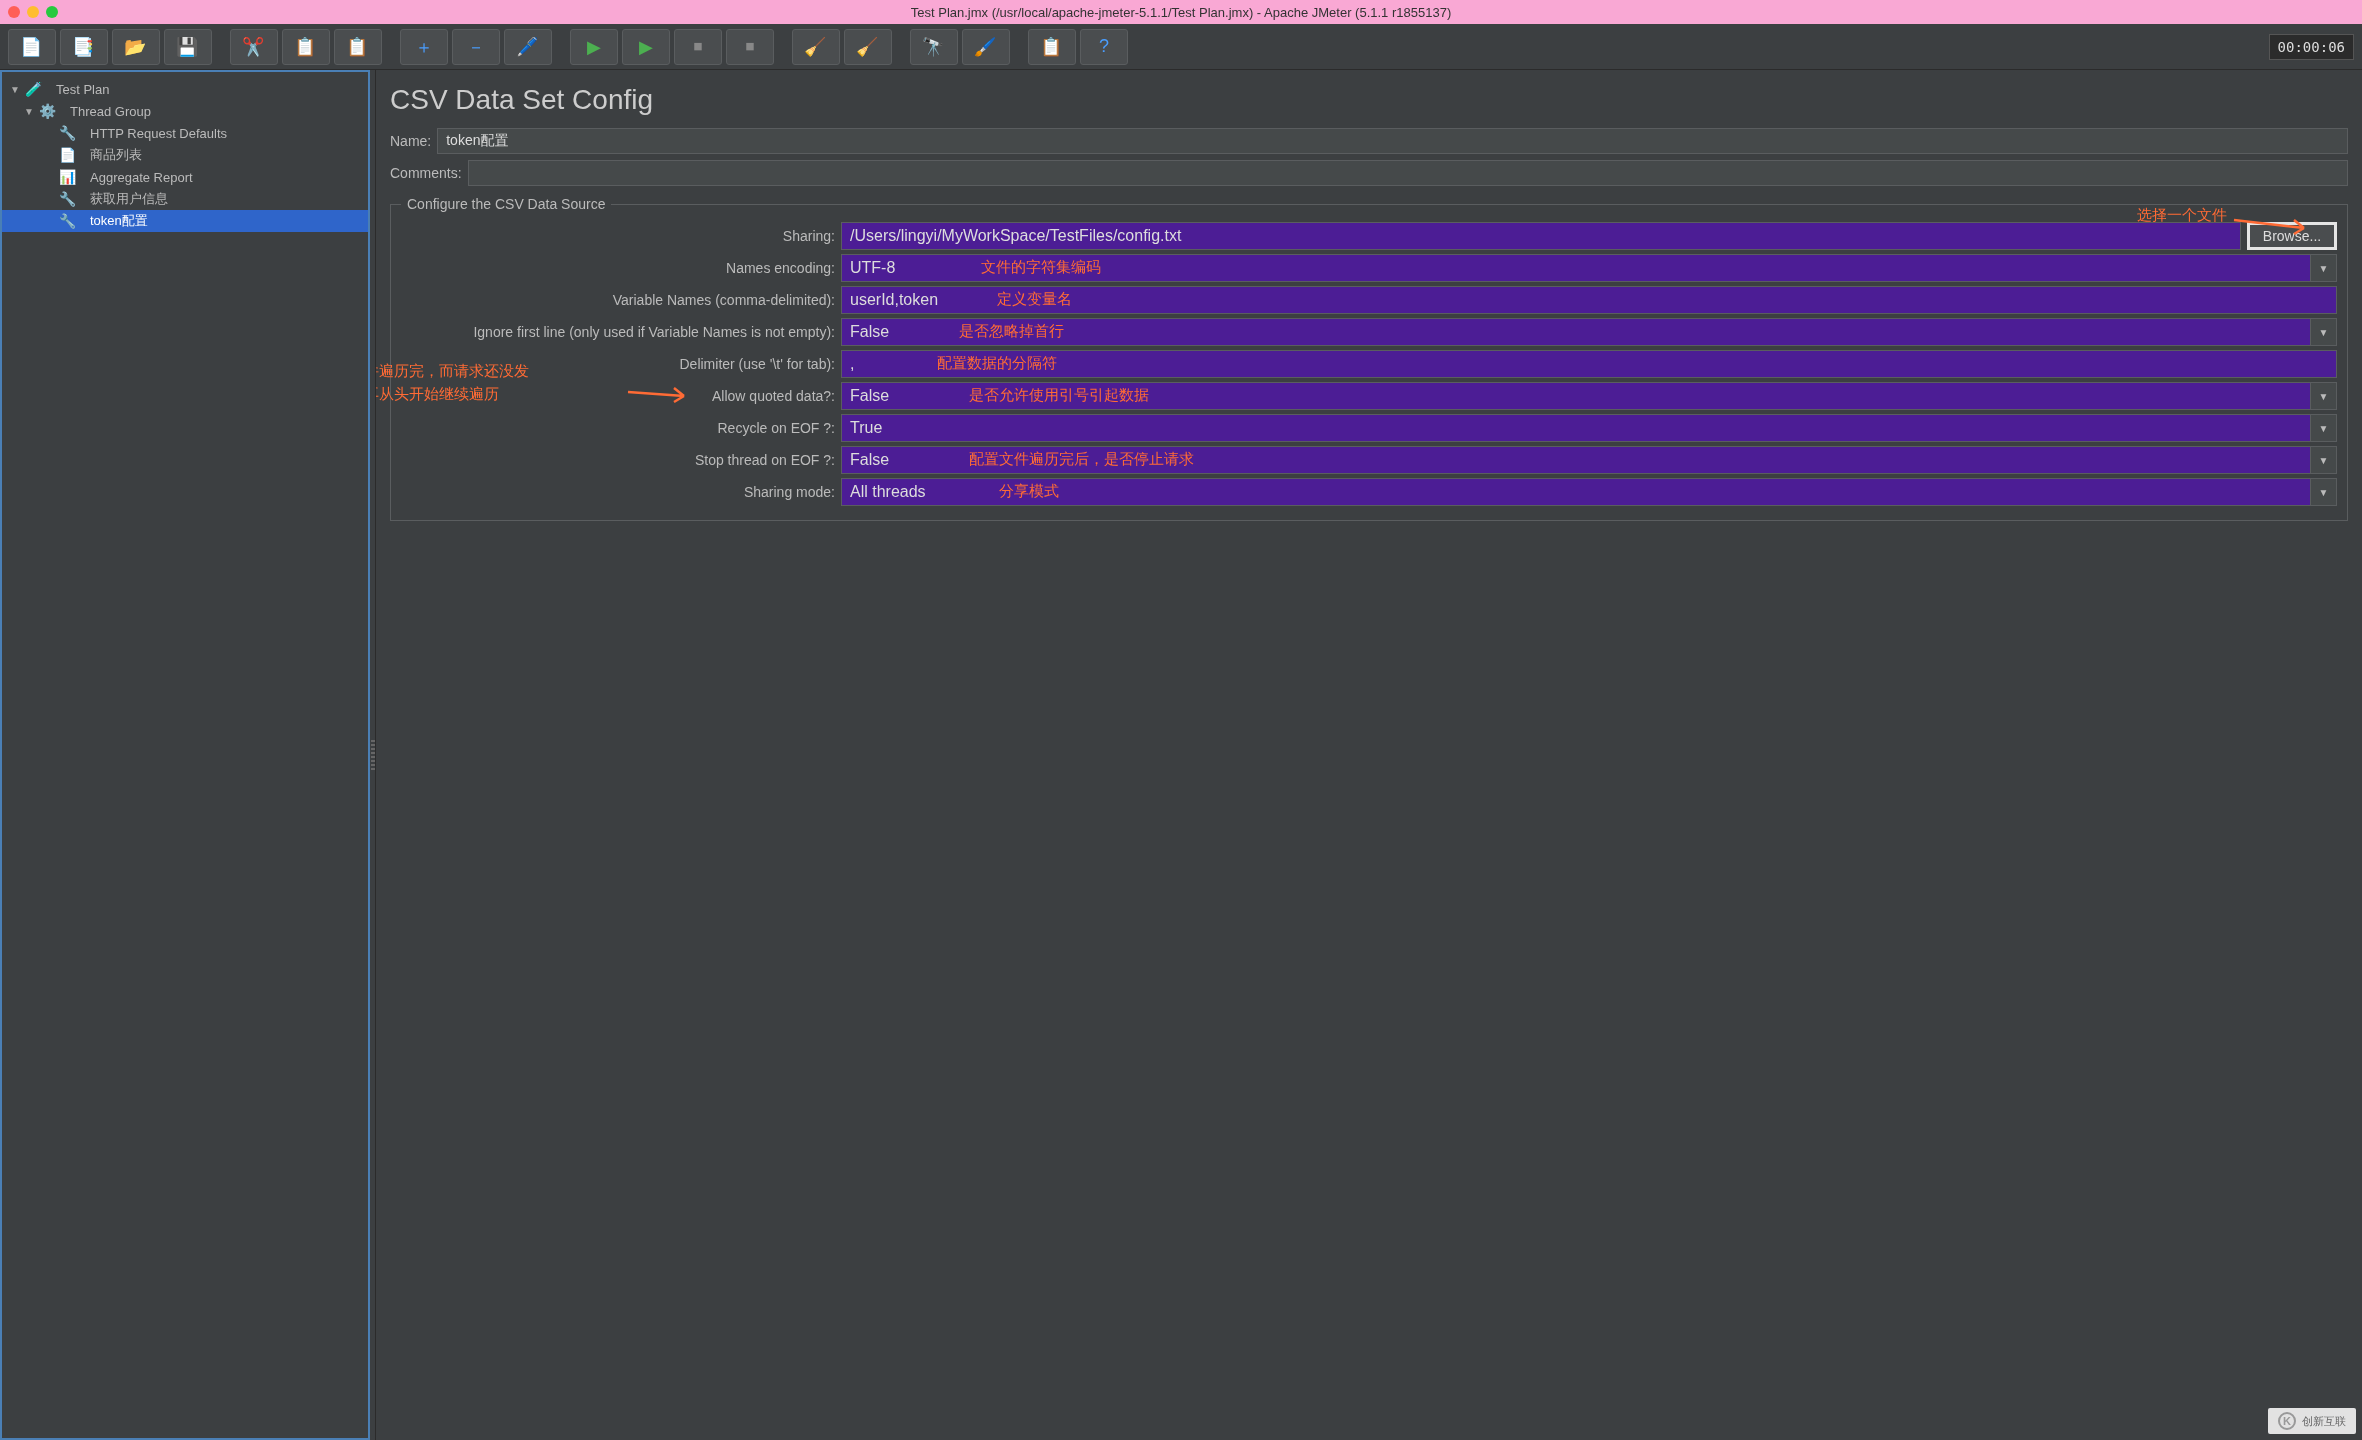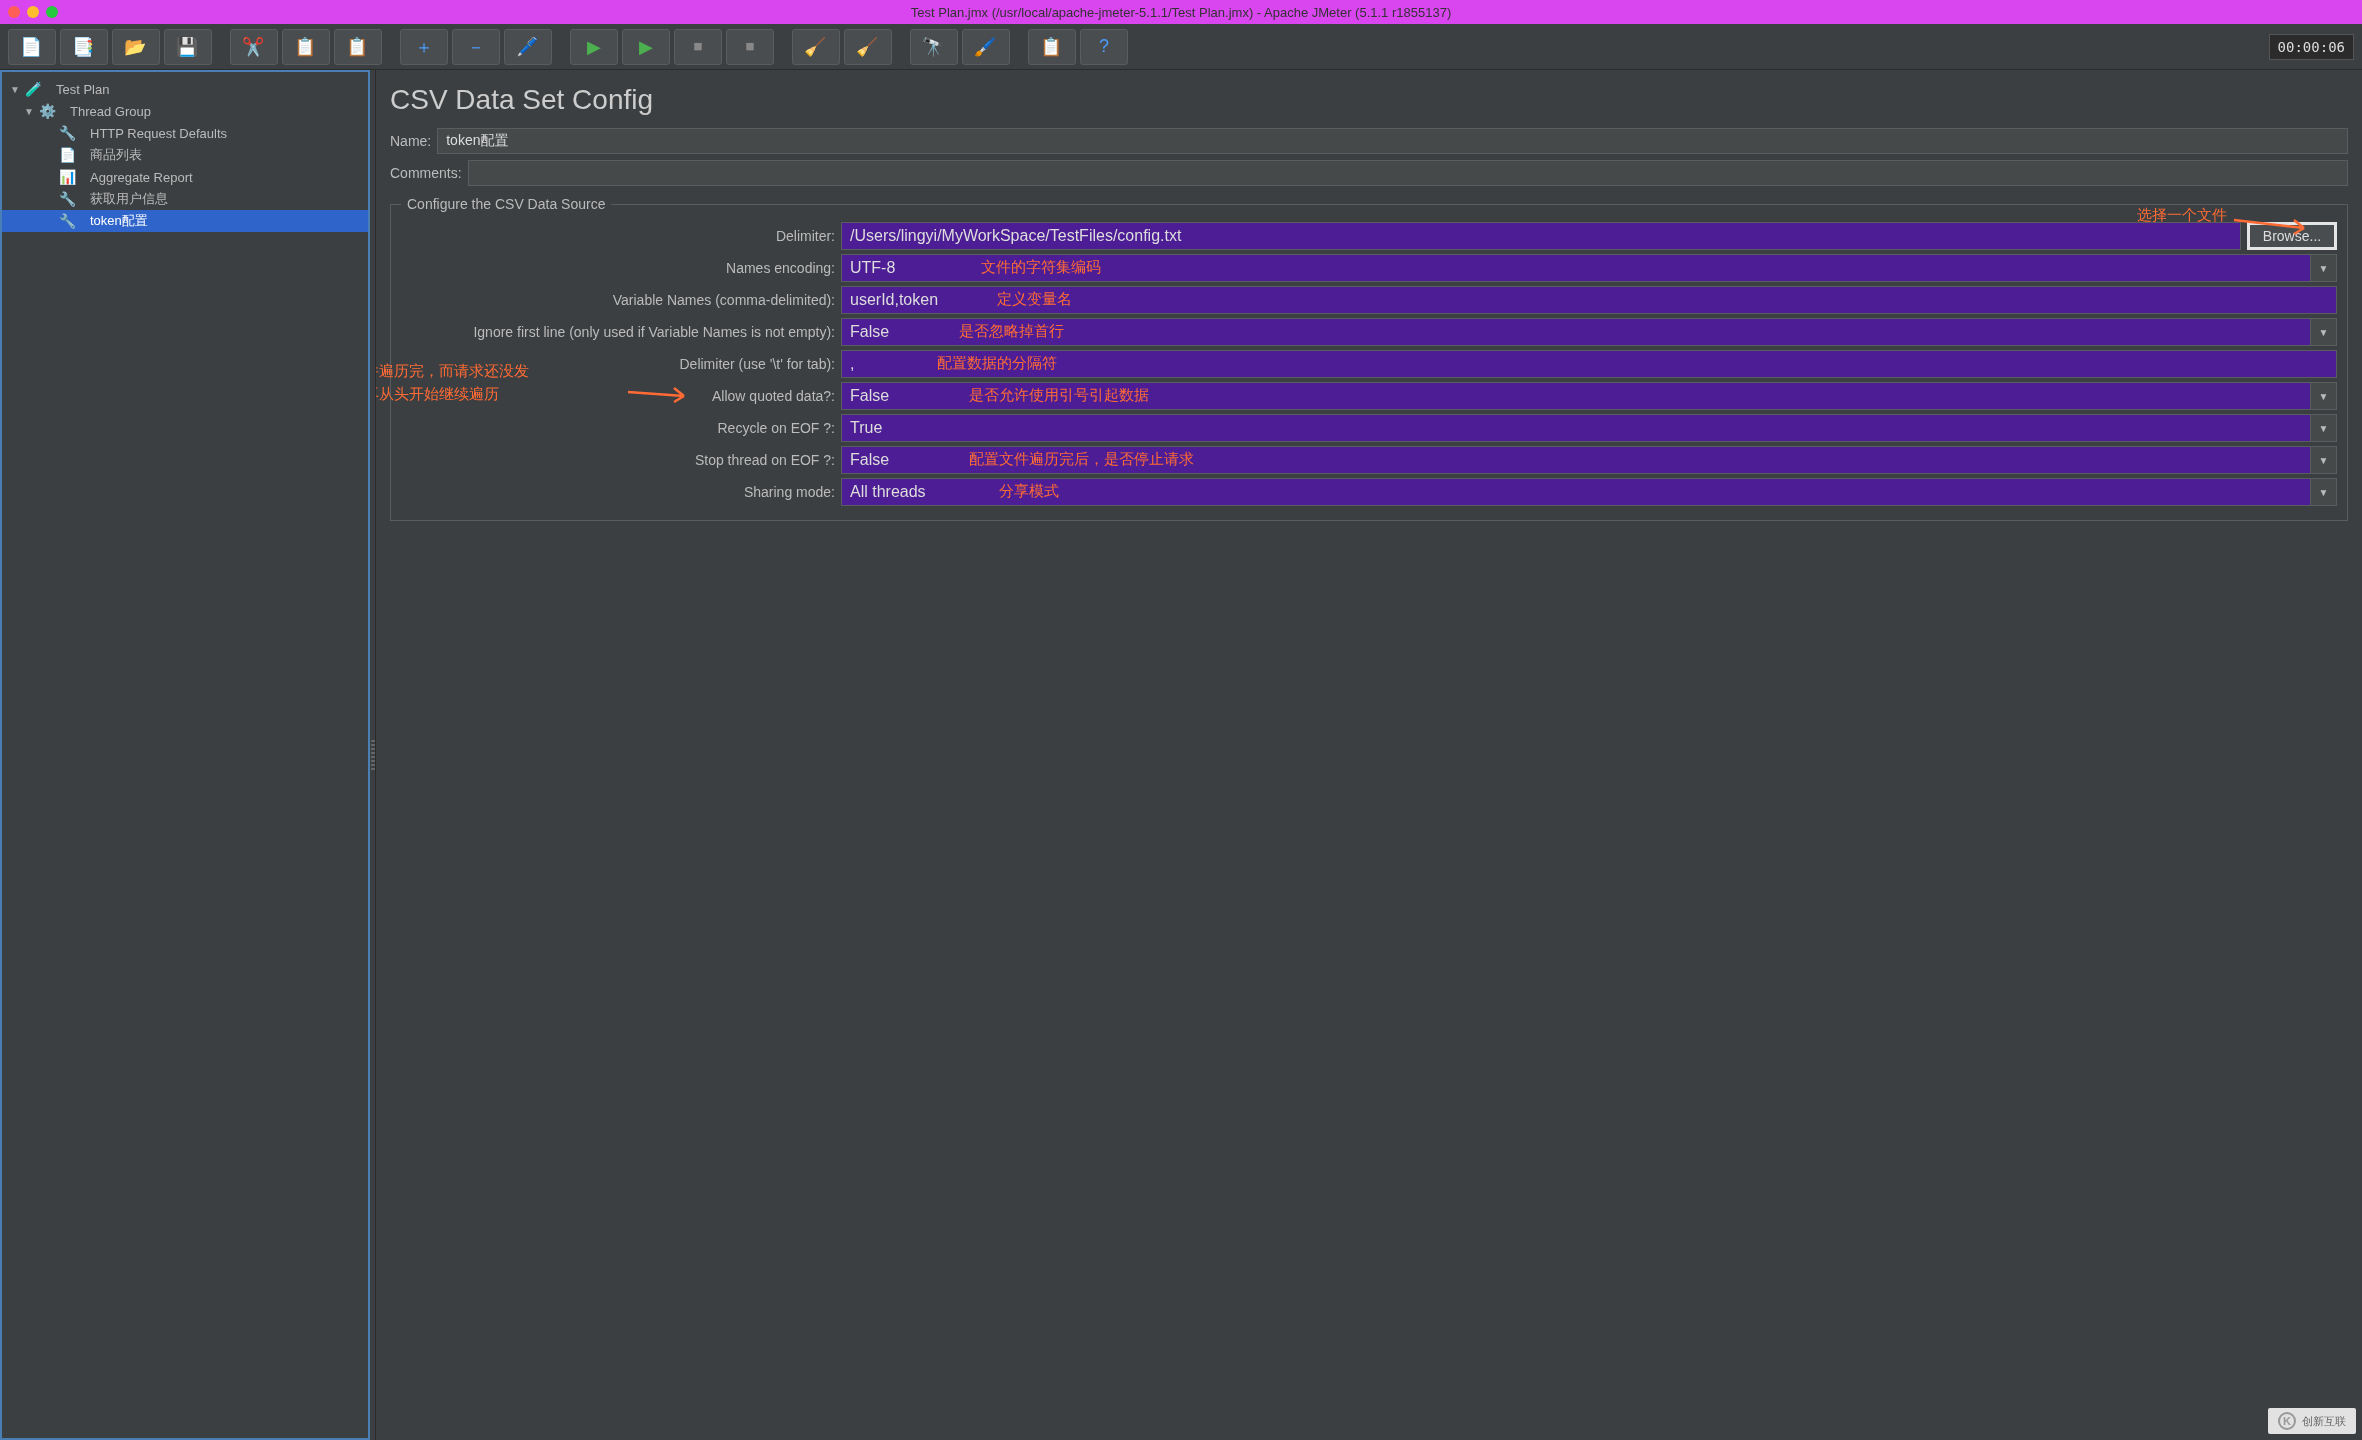--- a/index.html
+++ b/index.html
@@ -1,19 +1,19 @@
 <!DOCTYPE html>
 <html><head>
 <meta charset="utf-8">
 <style>
 * { box-sizing: border-box; margin: 0; padding: 0; font-family: -apple-system, "Helvetica Neue", Arial, sans-serif; }
 body { background: #3c3f41; color: #bbbbbb; font-size: 13px; overflow: hidden; }
 
 
-.title-bar { height: 24px; background: #d946ef; display: flex; align-items: center; padding: 0 8px; position: relative; }
+.title-bar { height: 24px; background: #f9a8d4; display: flex; align-items: center; padding: 0 8px; position: relative; }
 .traffic-lights { display: flex; gap: 7px; }
 .traffic-light { width: 12px; height: 12px; border-radius: 50%; }
 .tl-red { background: #ff5f56; }
 .tl-yellow { background: #ffbd2e; }
 .tl-green { background: #27c93f; }
 .title-text { position: absolute; left: 0; right: 0; text-align: center; color: #333; font-size: 13px; pointer-events: none; }
 
 
 .toolbar { height: 46px; background: #3c3f41; border-bottom: 1px solid #2b2b2b; display: flex; align-items: center; padding: 0 8px; gap: 4px; }
 .tb-btn { width: 48px; height: 36px; background: #4a4d4f; border: 1px solid #5a5d5f; border-radius: 3px; display: flex; align-items: center; justify-content: center; cursor: pointer; }
@@ -196,21 +196,21 @@
 
     <fieldset>
       <legend>Configure the CSV Data Source</legend>
 
       <span class="anno" style="top:-6px; right:120px;">选择一个文件</span>
       <svg class="arrow-svg" style="top:-2px; right:28px; width:90px; height:30px;">
           <path d="M5 10 L75 18 M75 18 L65 10 M75 18 L65 24" stroke="#ff6b35" stroke-width="2.5" fill="none"></path>
         </svg>
 
       <div class="cfg-row">
-        <div class="cfg-label">Delimiter:</div>
+        <div class="cfg-label">Sharing:</div>
         <input class="cfg-input" value="/Users/lingyi/MyWorkSpace/TestFiles/config.txt" style="">
         <button class="browse-btn">Browse...</button>
       </div>
 
       <div class="cfg-row">
         <div class="cfg-label">Names encoding:</div>
         <div class="cfg-select">
           <input class="cfg-input" value="UTF-8" style="">
           <div class="cfg-dropdown-btn">
               <span>▼</span>

